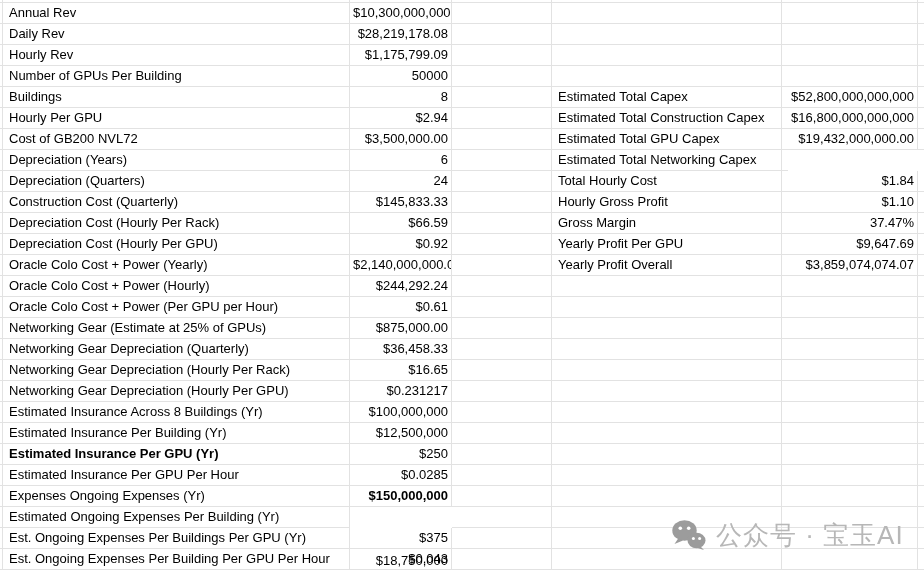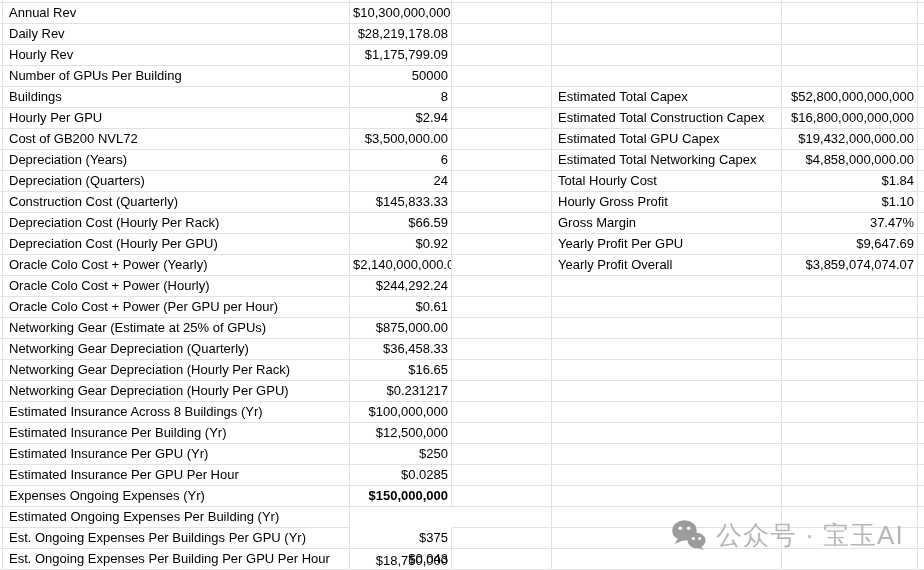--- a/index.html
+++ b/index.html
@@ -121,21 +121,20 @@
         <div class="cell label" style="width: 230px;">Estimated Total GPU Capex</div>
         <div class="cell value" style="width: 136px;">$19,432,000,000.00</div>
         <div class="cell noborder-r" style="width: 6px;"></div>
       </div>
       <div class="row">
         <div class="cell " style="width: 3px;"></div>
         <div class="cell label" style="width: 347px;">Depreciation (Years)</div>
         <div class="cell value" style="width: 102px;">6</div>
         <div class="cell " style="width: 100px;"></div>
         <div class="cell label" style="width: 230px;">Estimated Total Networking Capex</div>
-        <div class="cell value" style="width: 136px;">$4,858,000,000.00</div>
         <div class="cell noborder-r" style="width: 6px;"></div>
       </div>
       <div class="row">
         <div class="cell " style="width: 3px;"></div>
         <div class="cell label" style="width: 347px;">Depreciation (Quarters)</div>
         <div class="cell value" style="width: 102px;">24</div>
         <div class="cell " style="width: 100px;"></div>
         <div class="cell label" style="width: 230px;">Total Hourly Cost</div>
         <div class="cell value" style="width: 136px;">$1.84</div>
         <div class="cell noborder-r" style="width: 6px;"></div>
@@ -243,21 +242,21 @@
         <div class="cell " style="width: 3px;"></div>
         <div class="cell label" style="width: 347px;">Estimated Insurance Per Building (Yr)</div>
         <div class="cell value" style="width: 102px;">$12,500,000</div>
         <div class="cell " style="width: 100px;"></div>
         <div class="cell label" style="width: 230px;"></div>
         <div class="cell value" style="width: 136px;"></div>
         <div class="cell noborder-r" style="width: 6px;"></div>
       </div>
       <div class="row">
         <div class="cell " style="width: 3px;"></div>
-        <div class="cell label" style="width: 347px;">Estimated Insurance Per GPU (Yr)</div>
+        <div class="cell label" style="width: 347px; font-weight: bold;">Estimated Insurance Per GPU (Yr)</div>
         <div class="cell value" style="width: 102px;">$250</div>
         <div class="cell " style="width: 100px;"></div>
         <div class="cell label" style="width: 230px;"></div>
         <div class="cell value" style="width: 136px;"></div>
         <div class="cell noborder-r" style="width: 6px;"></div>
       </div>
       <div class="row">
         <div class="cell " style="width: 3px;"></div>
         <div class="cell label" style="width: 347px;">Estimated Insurance Per GPU Per Hour</div>
         <div class="cell value" style="width: 102px;">$0.0285</div>

